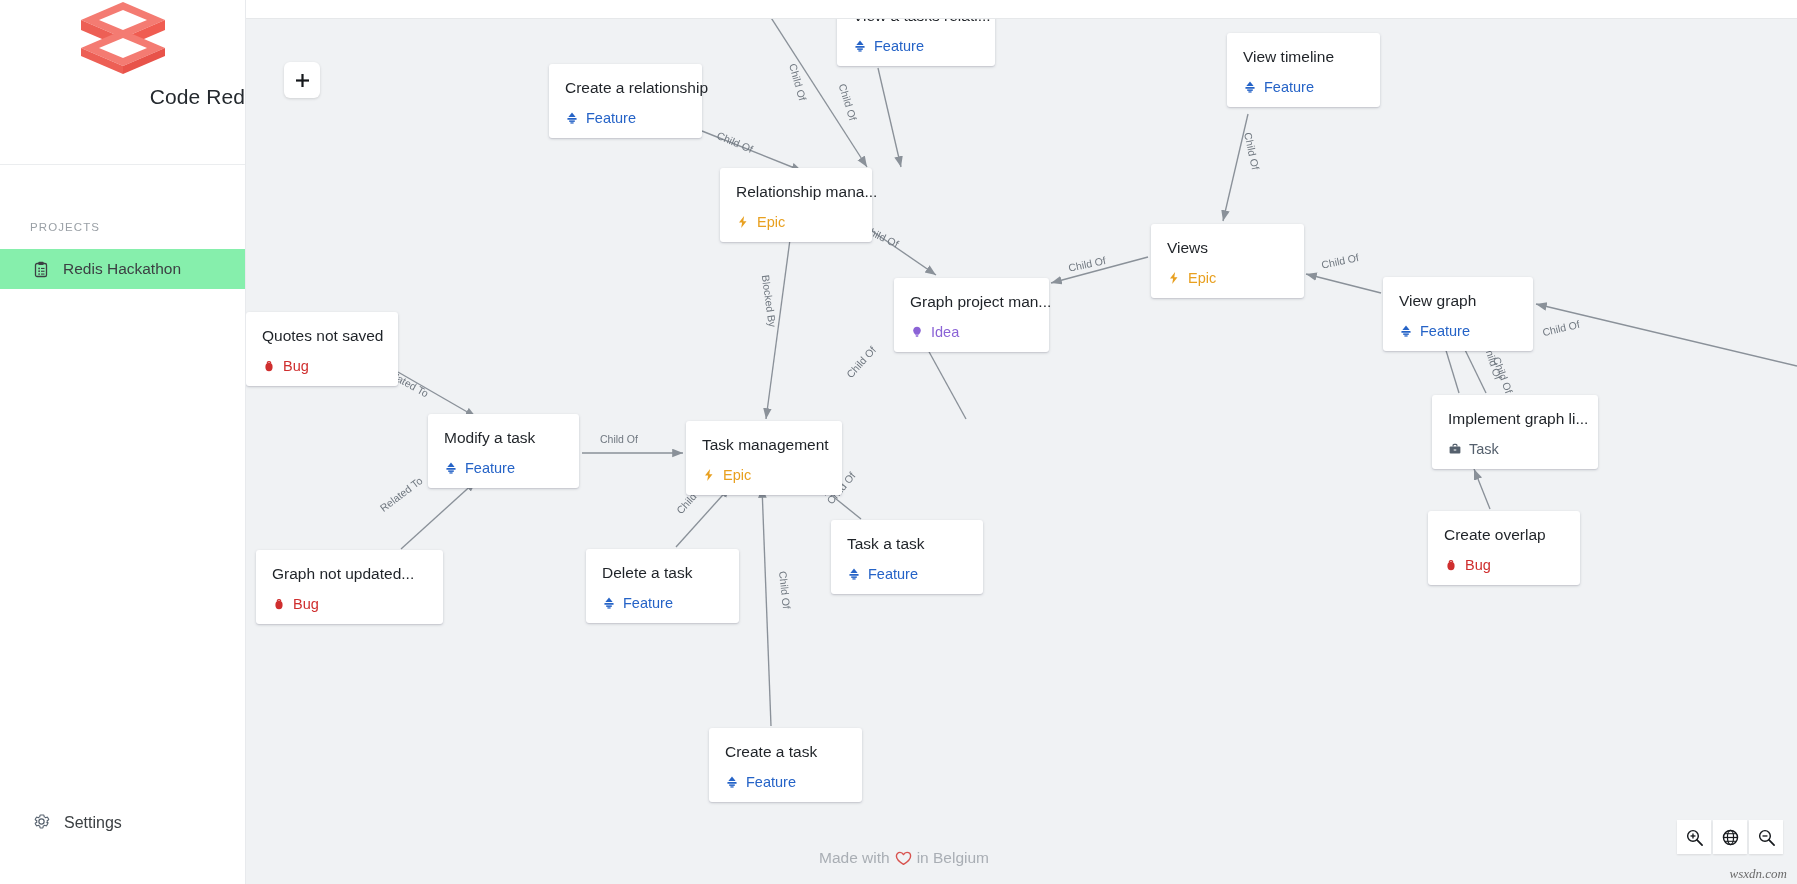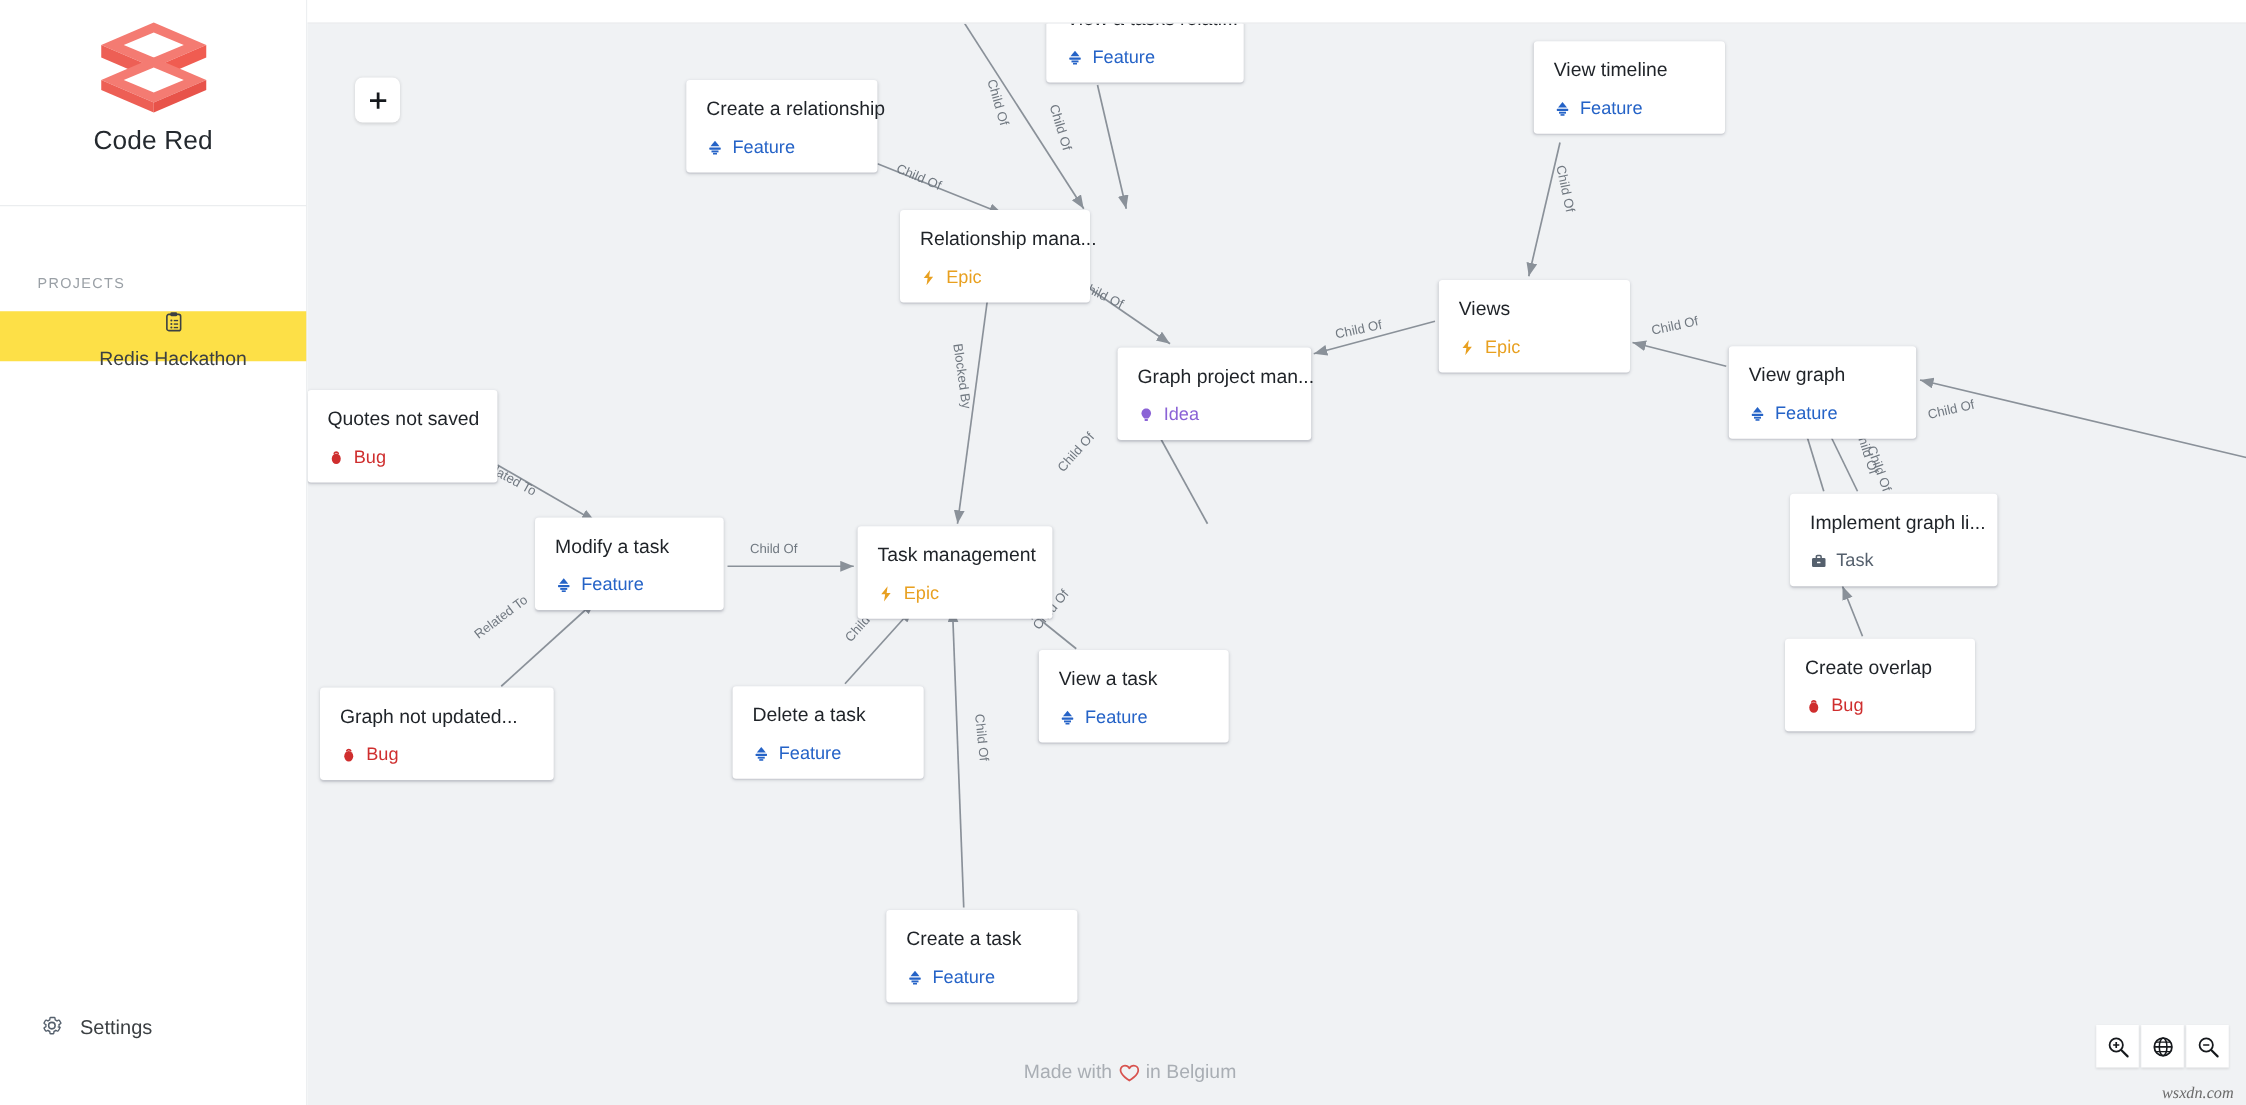--- a/index.html
+++ b/index.html
@@ -16,41 +16,41 @@
 
   
   #sidebar {
     width: 246px; height: 884px;
     background: #ffffff;
     border-right: 1px solid #e8eaed;
     position: relative;
     flex: 0 0 246px;
   }
   .brand {
-    padding-top: 16px;
-    text-align: center;
+    padding-top: 0;
+    text-align: right;
     height: 165px;
     border-bottom: 1px solid #ebedef;
   }
   .logo { width: 92px; height: 76px; margin: 0 auto; display: block; }
   .brand-title {
     font-size: 21px; color: #24292e; margin-top: 9px;
     letter-spacing: .1px; font-weight: 400;
   }
   .section-label {
     font-size: 11.5px; color: #9aa0a6; letter-spacing: 1.1px;
     padding: 0 0 0 30px; margin-top: 56px;
   }
   .nav-item {
     display: flex; align-items: center; gap: 13px;
     height: 40px; padding: 0 0 0 32px;
     font-size: 15.5px; color: #3c4043; cursor: pointer;
     margin-top: 16px;
   }
-  .nav-item.active { background: #fde047; flex-direction: column; }
+  .nav-item.active { background: #86efac; }
   .nav-item .ico { width: 18px; height: 18px; display: inline-flex; align-items: center; justify-content: center; }
   .settings-item {
     position: absolute; left: 0; bottom: 42px;
     display: flex; align-items: center; gap: 13px;
     height: 38px; padding-left: 32px; width: 100%;
     font-size: 16px; color: #3c4043; cursor: pointer;
   }
 
   
   #main { position: relative; flex: 1 1 auto; height: 884px; background: #ffffff; }
@@ -379,21 +379,21 @@
               <span class="tico">
                 <svg width="14" height="14" viewBox="0 0 14 14">
                   <ellipse cx="7" cy="8" rx="3.6" ry="4.2" fill="#cf2e2e"></ellipse>
                   <path d="M5.4 3.6c.5-1.2 2.7-1.2 3.2 0" fill="none" stroke="#cf2e2e" stroke-width="1.3" stroke-linecap="round"></path>
                 </svg>
               </span>
               <span>Bug</span>
             </div>
           </div>
           <div class="node" style="left: 585px; top: 501px; width: 152px;">
-            <div class="node-title">View a task</div>
+            <div class="node-title">Task a task</div>
             <div class="node-type t-feature">
               <span class="tico">
                 <svg width="14" height="14" viewBox="0 0 14 14">
                   <path d="M7 1.5L10.6 6H3.4L7 1.5z" fill="#2563c7"></path>
                   <rect x="2.4" y="7" width="9.2" height="1.7" rx=".5" fill="#2563c7"></rect>
                   <rect x="4.2" y="9.4" width="5.6" height="1.5" fill="#2563c7"></rect>
                   <rect x="5.4" y="11.3" width="3.2" height="1.3" fill="#2563c7"></rect>
                 </svg>
               </span>
               <span>Feature</span>

